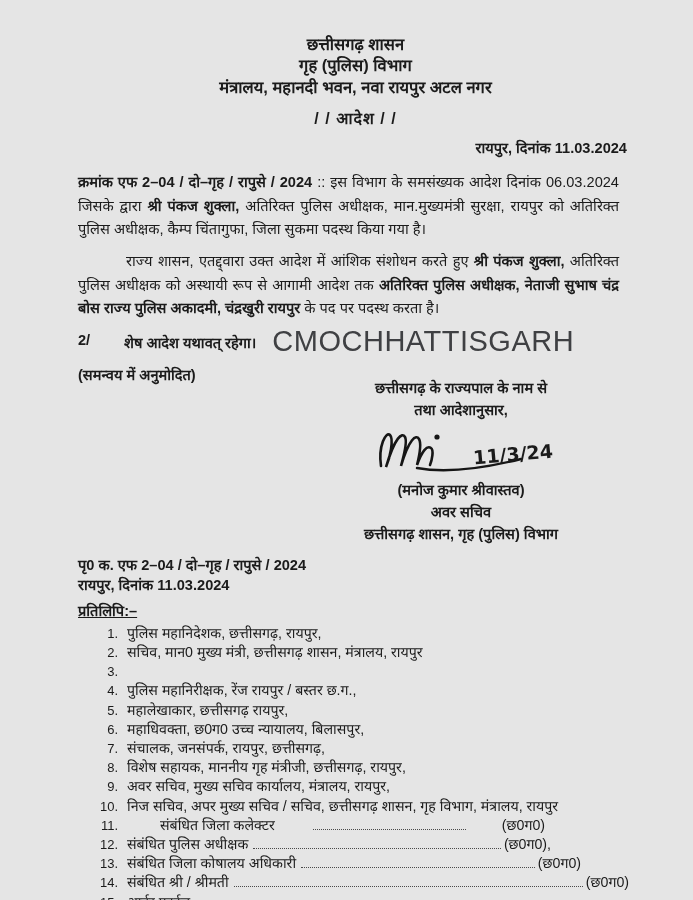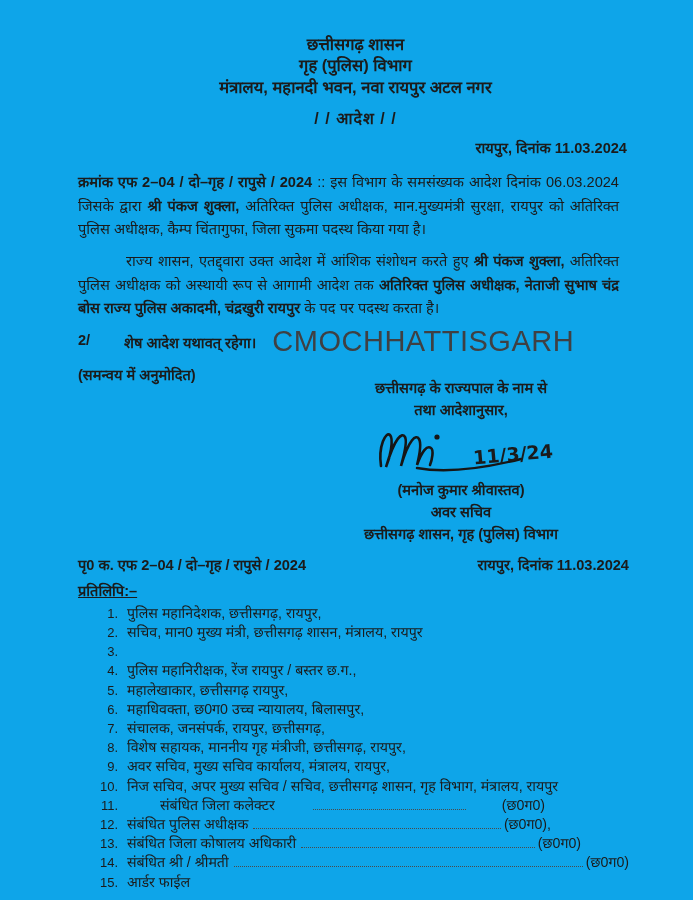--- a/index.html
+++ b/index.html
@@ -1,21 +1,21 @@
 <!DOCTYPE html>
 <html lang="hi"><head>
 <meta charset="utf-8">
 <style>
   html,body{margin:0;padding:0;background:#ffffff;}
   .page{
     position:relative;
     width:693px;height:900px;
     box-sizing:border-box;
     padding:34px 60px 0 78px;
-    background:#0ea5e9;
+    background:#e5e5e5;
     color:#1b1b1b;
     font-family:"Liberation Sans","DejaVu Sans",sans-serif;
     font-size:14.6px;
     overflow:hidden;
   }
   .center{text-align:center;}
   .b{font-weight:700;}
   .hdr-line{font-weight:700;font-size:16.5px;line-height:1.3;}
   .order-title{font-weight:700;font-size:16px;letter-spacing:1px;margin-top:9px;}
   .top-date{text-align:right;font-weight:600;margin-top:8px;padding-right:6px;}
@@ -29,21 +29,21 @@
     font-size:29px;font-weight:500;letter-spacing:.5px;
     color:#3f4043;white-space:nowrap;
   }
   .approval-note{margin-top:6px;font-weight:600;}
   .authority{width:340px;margin:-6px 2px 0 auto;text-align:center;font-weight:600;line-height:1.5;}
   .sig-row{position:relative;height:56px;margin-top:2px;}
   .sig-svg{position:absolute;left:78px;top:0;}
   .hand{font-weight:700;font-size:19px;transform:rotate(-5deg);display:inline-block;
         font-family:"DejaVu Sans",sans-serif;}
   .sig-row .hand{position:absolute;left:182px;top:16px;}
-  .ref-row{display:flex;justify-content:space-between;align-items:baseline;margin-top:8px;font-weight:600;}
+  .ref-row{display:flex;justify-content:space-between;align-items:baseline;margin-top:8px;font-weight:600;flex-direction:column;}
   .ref-row .rdate{padding-right:4px;}
   .copies-label{display:inline-block;font-weight:700;text-decoration:underline;margin-top:6px;}
   .copies{margin-top:4px;}
   .copy-row{display:flex;align-items:baseline;line-height:19.2px;font-size:14.2px;}
   .copy-row .num{width:40px;flex:none;text-align:right;padding-right:9px;font-size:13px;}
   .copy-row .txt{white-space:nowrap;}
   .leader{flex:1;border-bottom:1.6px dotted #4a4a4a;margin:0 3px 4px 5px;min-width:30px;}
   .suffix{white-space:nowrap;}
   .d11{padding-right:88px;gap:33px;}
   .d12{padding-right:82px;}

